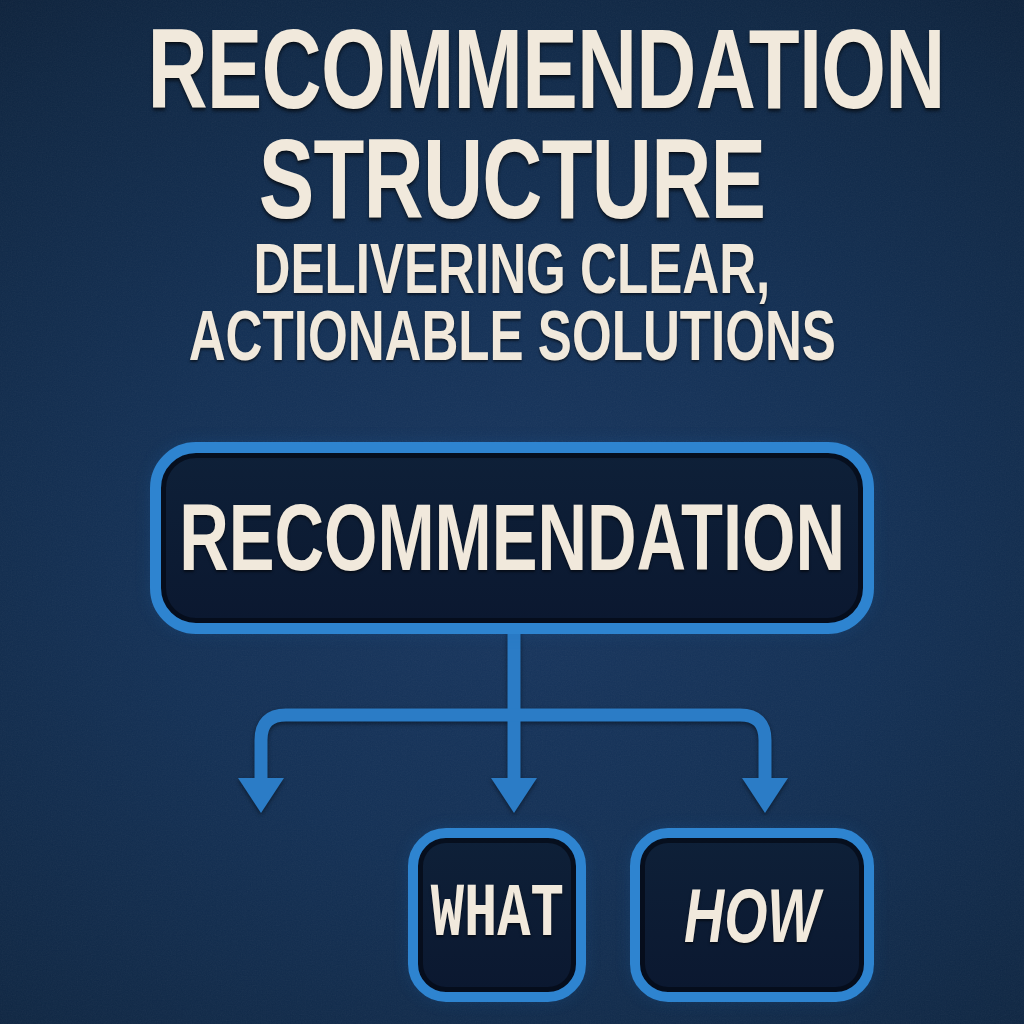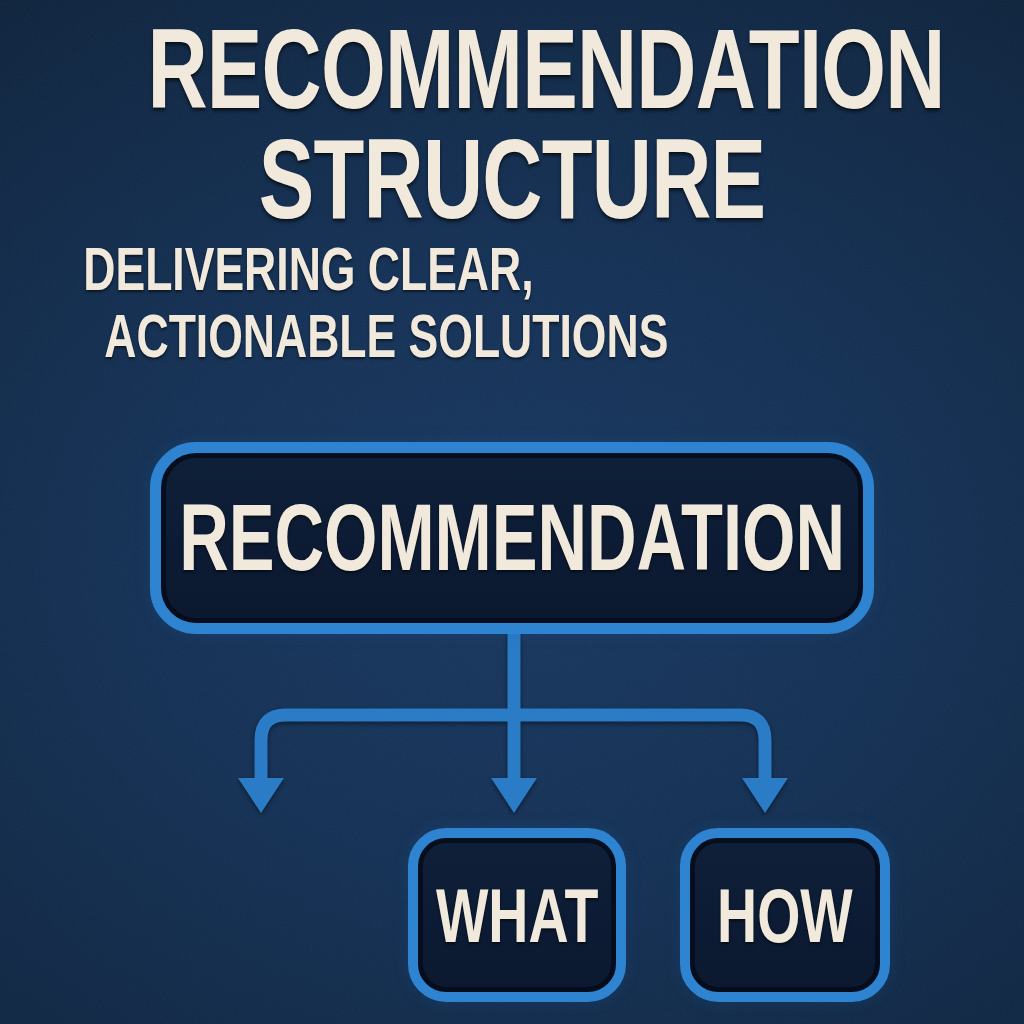--- a/index.html
+++ b/index.html
@@ -46,23 +46,24 @@
     line-height: 110px;
     font-size: 114px;
     letter-spacing: -1px;
     text-shadow: 0 3px 4px rgba(0,0,0,0.55), 0 1px 0 rgba(0,0,0,0.35);
   }
   .subtitle-block {
     position: absolute;
     top: 236px;
     left: 0;
     width: 100%;
+    text-align: center;
     color: #f1e9dc;
     line-height: 67px;
-    font-size: 61px;
+    font-size: 70px;
     text-shadow: 0 2px 3px rgba(0,0,0,0.55);
   }
 
   
   .node {
     position: absolute;
     box-sizing: border-box;
     border: 11px solid #2e84d0;
     background: linear-gradient(180deg, #0e2038 0%, #0b1830 100%);
     box-shadow:
@@ -83,22 +84,22 @@
     font-size: 94px;
   }
   .node-child {
     top: 828px;
     height: 174px;
     border-radius: 38px;
     border-width: 10px;
     font-size: 76px;
   }
   .node-why  { left: 157px; width: 208px; }
-  .node-what { left: 408px; width: 218px; }
-  .node-how  { left: 680px; width: 210px; }
+  .node-what { left: 408px; width: 178px; font-family: Liberation Mono, monospace; }
+  .node-how  { left: 630px; width: 244px; font-style: italic; }
 
   
   .connector {
     position: absolute;
     inset: 0;
     pointer-events: none;
     filter: drop-shadow(0 2px 2px rgba(0, 0, 0, 0.45));
   }
 </style>
 </head>

